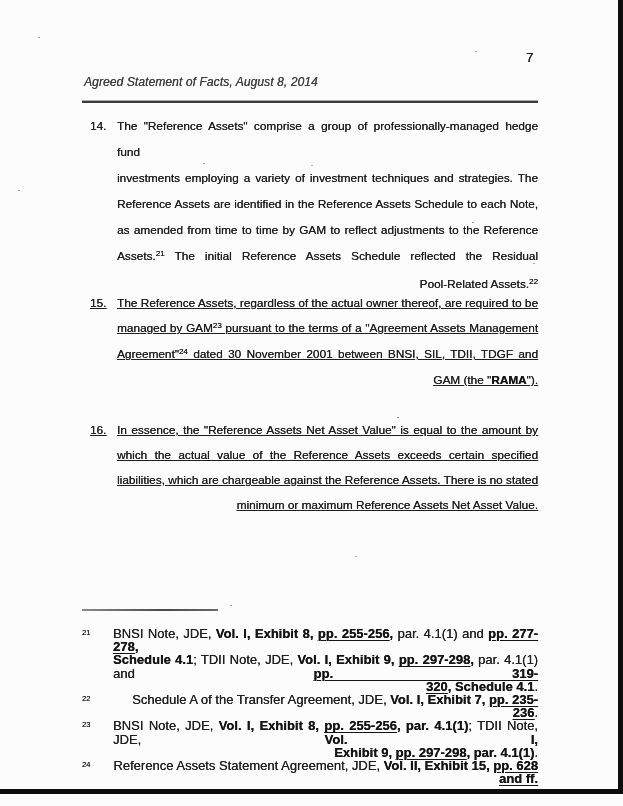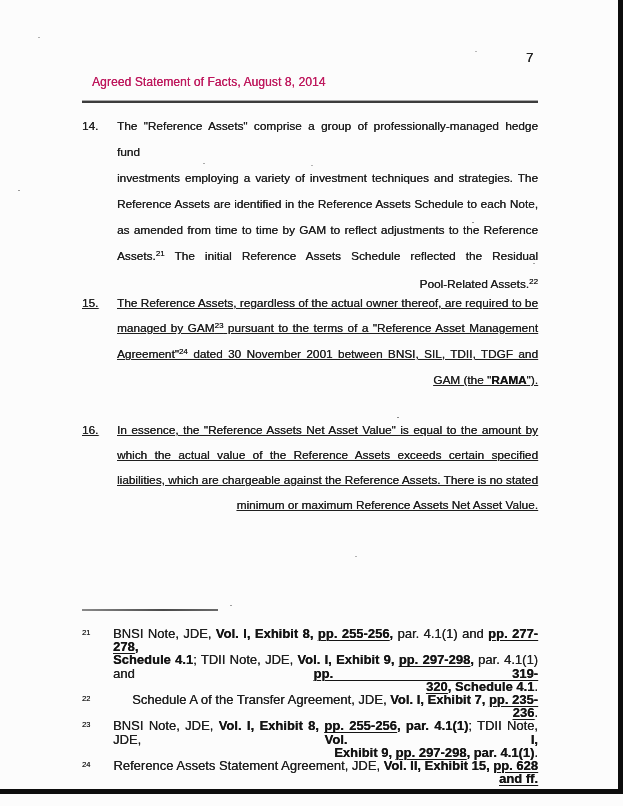--- a/index.html
+++ b/index.html
@@ -13,33 +13,33 @@
     position: absolute; inset: 0;
     background: #fcfcfc;
     color: #1f1f1f;
     text-shadow: 0.2px 0 0 currentColor; 
   }
   .page-number {
     position: absolute; left: 526px; top: 50px;
     font-size: 13px; color: #222;
   }
   .doc-header {
-    position: absolute; left: 92px; top: 75px;
-    font-size: 12px; color: #be185d; letter-spacing: 0.1px;
+    position: absolute; left: 84px; top: 75px;
+    font-size: 12px; color: #404040; letter-spacing: 0.1px; font-style: italic;
   }
   .header-rule {
     position: absolute; left: 82px; top: 100px; width: 456px; height: 3px;
     background: linear-gradient(to bottom, #aaaaaa 0 1px, #3c3c3c 1px 3px);
     background-color: #555;
   }
   .para { position: absolute; left: 82px; width: 456px; }
   #p14 { top: 113px; }
   #p15 { top: 291px; }
   #p16 { top: 418px; }
-  .pnum { position: absolute; left: 0; top: 0; font-size: 11.8px; }
+  .pnum { position: absolute; left: 8px; top: 0; font-size: 11.8px; }
   .plines { margin-left: 35px; }
   .lh26 .line, .lh26 .pnum { line-height: 26px; }
   .lh25 .line, .lh25 .pnum { line-height: 25px; text-decoration: underline; }
   .para .line { font-size: 11.8px; }
   .line { text-align: right; }
   .jl { text-align: justify; text-align-last: justify; }
   .b { font-weight: bold; color: #141414; }
   .u { text-decoration: underline; text-underline-offset: 2px; text-decoration-thickness: 1px; }
   .sup { font-size: 0.68em; position: relative; top: -0.45em; }
   .fn-rule {
@@ -94,21 +94,21 @@
       <div class="line jl"><span>as amended from time to time by GAM to reflect adjustments to the Reference</span></div>
       <div class="line jl"><span>Assets.</span><span class="sup">21</span><span> The initial Reference Assets Schedule reflected the Residual</span></div>
       <div class="line"><span>Pool-Related Assets.</span><span class="sup">22</span></div>
     </div>
   </section>
 
   <section class="para lh25" id="p15">
     <span class="pnum">15.</span>
     <div class="plines">
       <div class="line jl"><span>The Reference Assets, regardless of the actual owner thereof, are required to be</span></div>
-      <div class="line jl"><span>managed by GAM</span><span class="sup">23</span><span> pursuant to the terms of a "Reference Asset Management</span></div>
+      <div class="line jl"><span>managed by GAM</span><span class="sup">23</span><span> pursuant to the terms of a "Agreement Assets Management</span></div>
       <div class="line jl"><span>Agreement"</span><span class="sup">24</span><span> dated 30 November 2001 between BNSI, SIL, TDII, TDGF and</span></div>
       <div class="line"><span>GAM (the "</span><span class="b">RAMA</span><span>").</span></div>
     </div>
   </section>
 
   <section class="para lh25" id="p16">
     <span class="pnum">16.</span>
     <div class="plines">
       <div class="line jl"><span>In essence, the "Reference Assets Net Asset Value" is equal to the amount by</span></div>
       <div class="line jl"><span>which the actual value of the Reference Assets exceeds certain specified</span></div>

